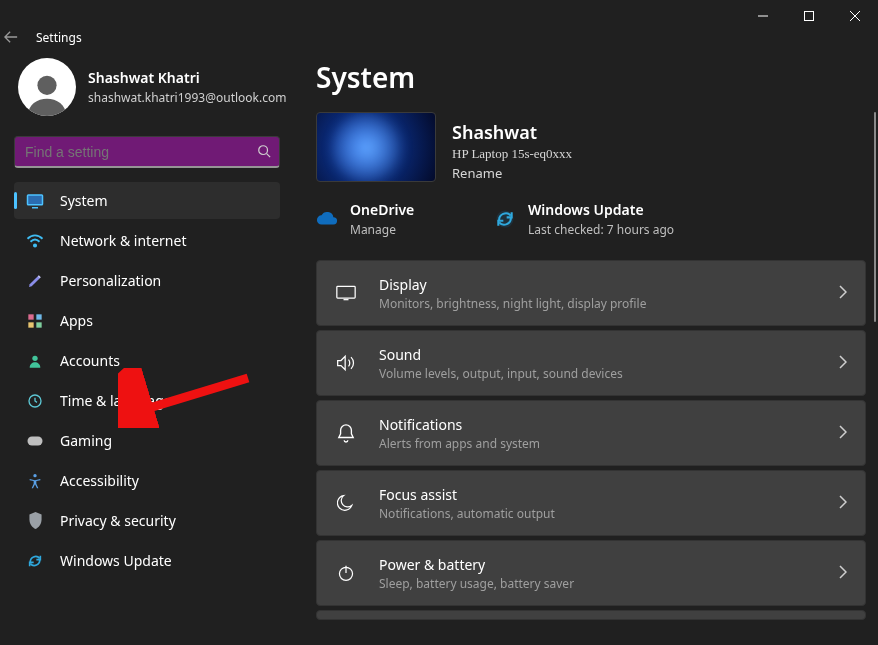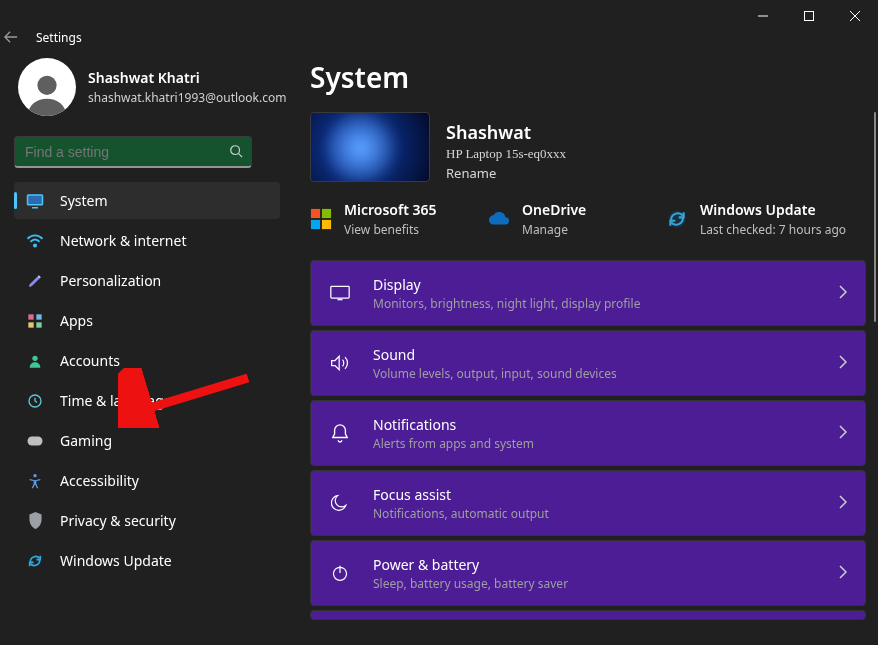--- a/index.html
+++ b/index.html
@@ -38,20 +38,21 @@
 .win-ctrl {
   width: 46px; height: 32px;
   display: flex; align-items: center; justify-content: center;
   color: #fff;
 }
 
 
 .main {
   display: flex;
   height: calc(100% - 46px);
+  gap: 6px;
 }
 .sidebar {
   width: 298px;
   flex-shrink: 0;
   padding-left: 14px;
   box-sizing: border-box;
 }
 .content {
   flex: 1;
   padding: 0 12px 0 12px;
@@ -72,23 +73,23 @@
   margin-right: 12px;
   display: flex; align-items: flex-end; justify-content: center;
   overflow: hidden;
 }
 .avatar svg { width: 46px; height: 46px; }
 .username { font-size: 14px; font-weight: 600; }
 .useremail { font-size: 12px; color: #d0d0d0; margin-top: 2px; }
 
 
 .searchbox {
-  width: 238px;
+  width: 266px;
   height: 32px;
-  background: #14532d;
+  background: #701a75;
   border: 1px solid #3a3a3a;
   border-bottom: 2px solid #959595;
   border-radius: 4px;
   display: flex;
   align-items: center;
   padding: 0 8px;
   box-sizing: border-box;
   margin-bottom: 14px;
 }
 .searchbox input {
@@ -184,21 +185,21 @@
 .svc-icon {
   width: 22px; height: 22px;
   display: flex; align-items: center; justify-content: center;
 }
 .svc-title { font-size: 14px; font-weight: 600; }
 .svc-sub { font-size: 12px; color: #bfbfbf; margin-top: 2px; }
 
 
 .settings-list { display: flex; flex-direction: column; gap: 4px; }
 .setting-row {
-  background: #4c1d95;
+  background: #404040;
   border: 1px solid #333;
   border-radius: 4px;
   height: 64px;
   display: flex;
   align-items: center;
   padding: 0 18px;
 }
 .row-icon {
   width: 22px;
   margin-right: 22px;
@@ -387,34 +388,20 @@
       <div>
         <div class="device-name">Shashwat</div>
         <div class="device-model">HP Laptop 15s-eq0xxx</div>
         <div class="device-rename">Rename</div>
       </div>
     </div>
 
     <div class="services">
       <div class="svc">
         <div class="svc-icon">
-          <svg width="22" height="22" viewBox="0 0 24 24">
-              <rect x="1" y="1" width="10" height="10" fill="#f35325"></rect>
-              <rect x="13" y="1" width="10" height="10" fill="#81bc06"></rect>
-              <rect x="1" y="13" width="10" height="10" fill="#05a6f0"></rect>
-              <rect x="13" y="13" width="10" height="10" fill="#ffba08"></rect>
-            </svg>
-        </div>
-        <div>
-          <div class="svc-title">Microsoft 365</div>
-          <div class="svc-sub">View benefits</div>
-        </div>
-      </div>
-      <div class="svc">
-        <div class="svc-icon">
           <svg width="24" height="16" viewBox="0 0 24 16">
               <path d="M6 14a5 5 0 010-10 7 7 0 0113 2 4 4 0 010 8H6z" fill="#0f6cbd"></path>
             </svg>
         </div>
         <div>
           <div class="svc-title">OneDrive</div>
           <div class="svc-sub">Manage</div>
         </div>
       </div>
       <div class="svc">

